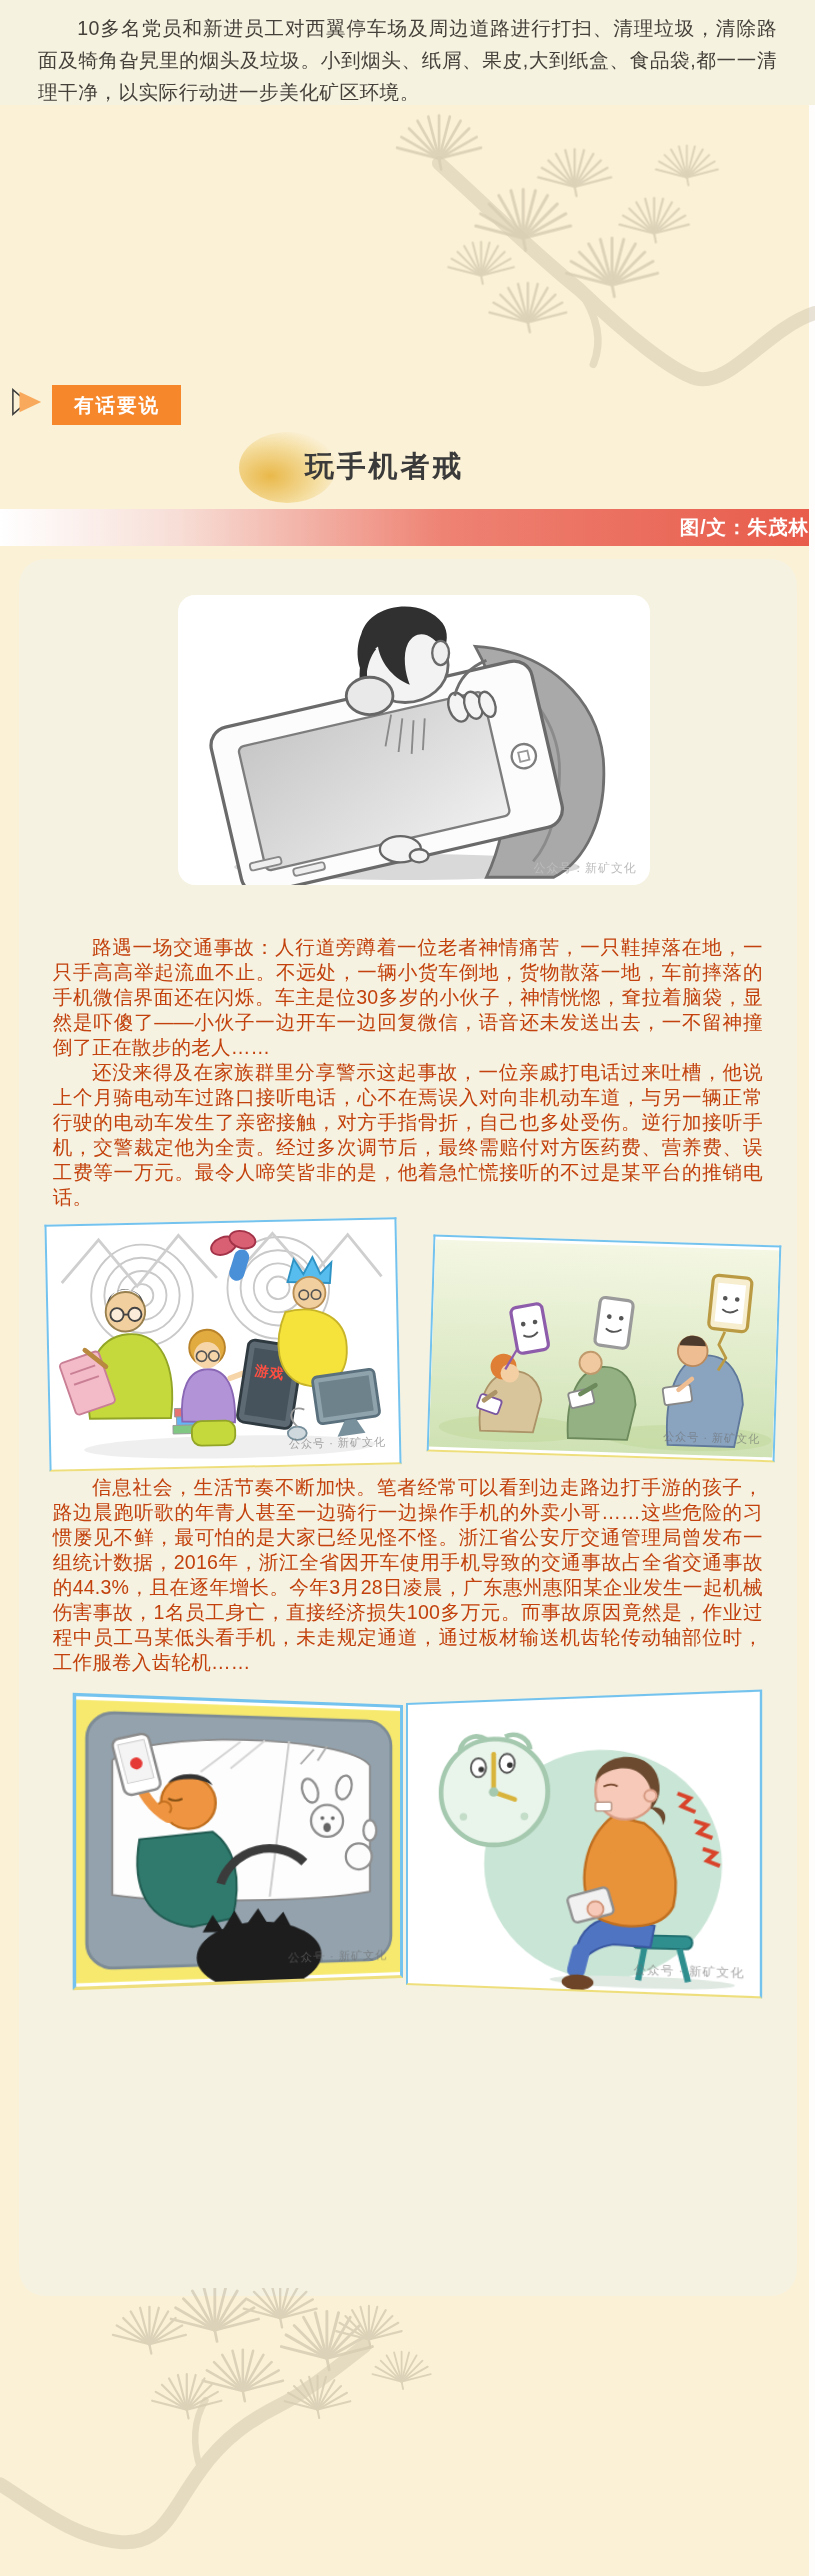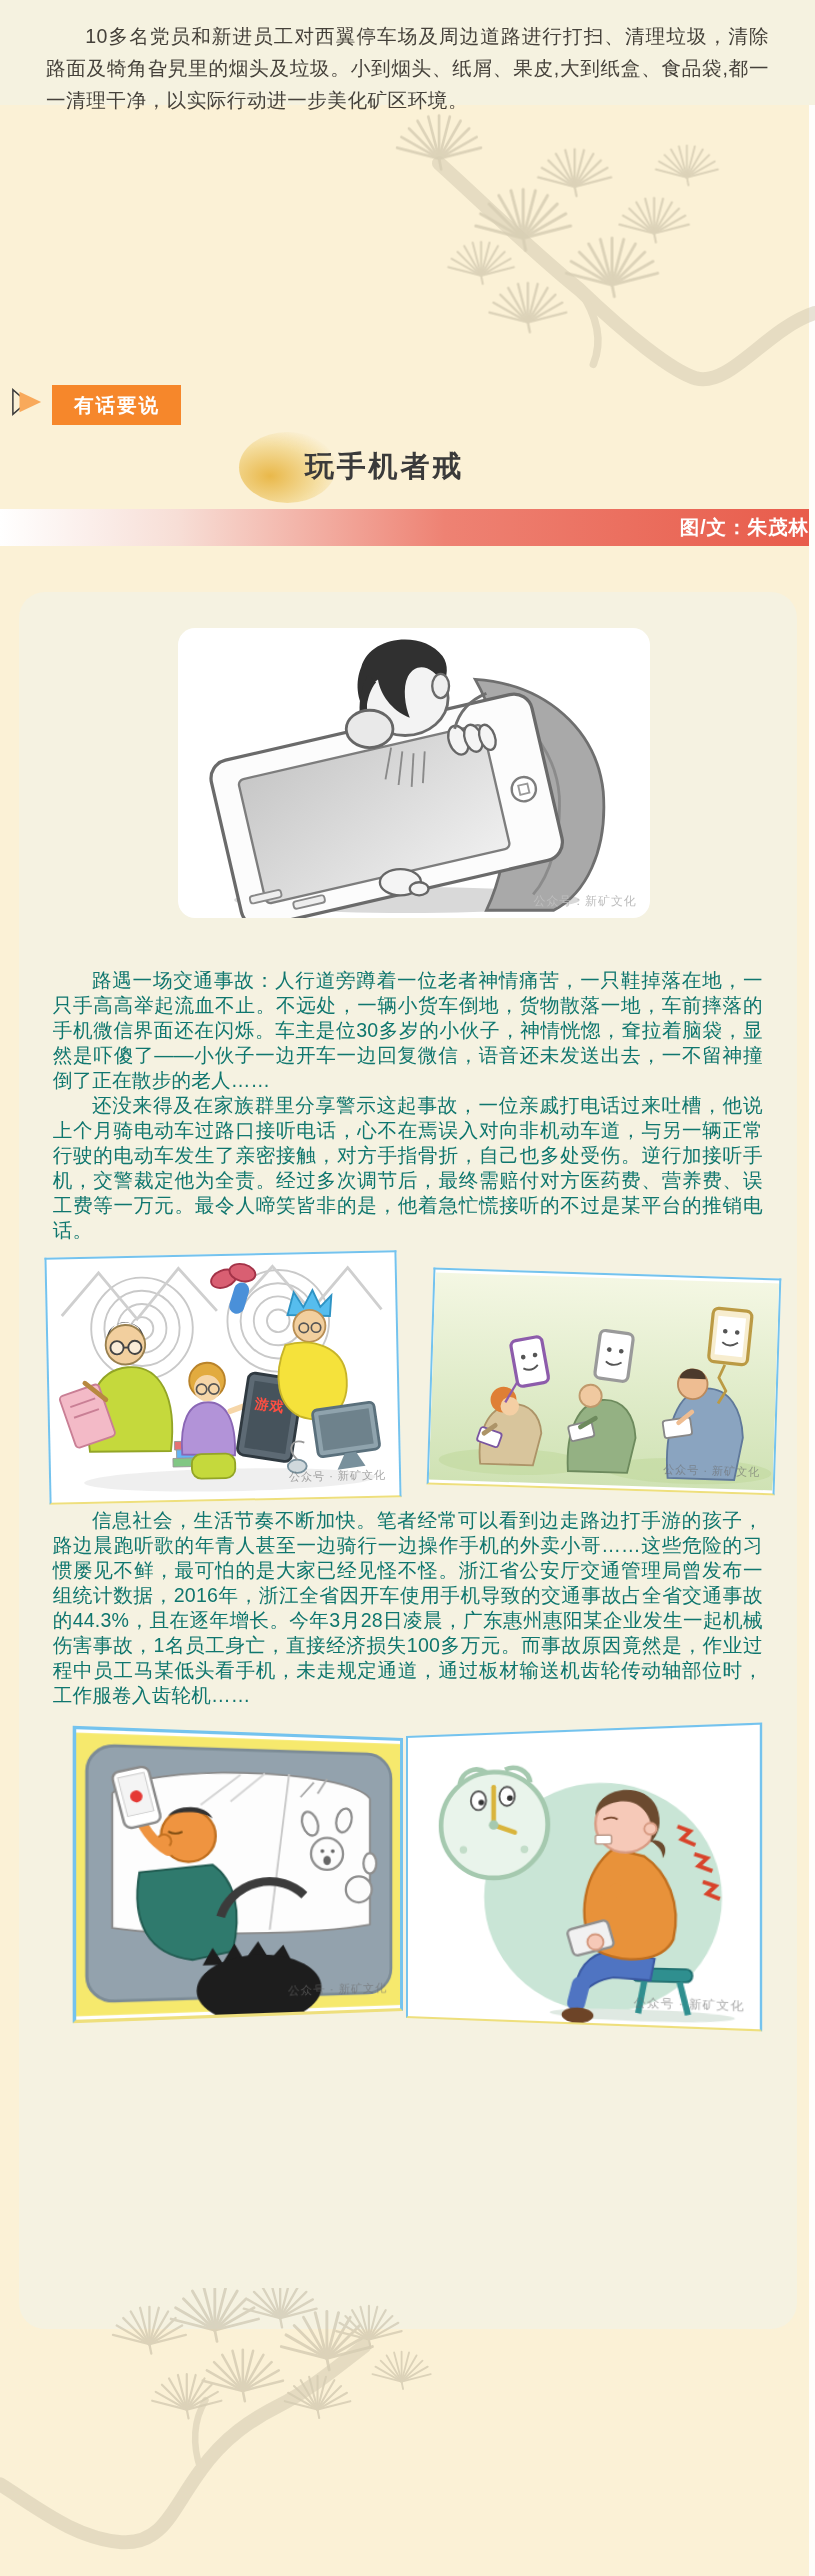--- a/index.html
+++ b/index.html
@@ -8,21 +8,21 @@
     background:#fbf1d6;
     font-family:"Liberation Sans","DejaVu Sans",sans-serif;
     color:#403c33;
   }
   
   .intro-block{
     position:absolute;top:0;left:0;width:815px;height:105px;
     background:#f5f2e0;box-sizing:border-box;padding:7.5px 34px 0 34px;
   }
   .intro-block p{
-    margin:12px;font-size:19.6px;line-height:32px;text-align:justify;
+    margin:4px;font-size:19.6px;line-height:32px;text-align:justify;
     text-indent:2em;color:#45413a;letter-spacing:0.5px;
   }
   
   .pine{position:absolute;pointer-events:none;}
   .pine-top{top:93px;right:0;}
   .pine-bottom{left:0;top:2288px;}
   
   .badge-row{position:absolute;top:385px;left:11.2px;display:flex;gap:9.3px;}
   .badge{
     background:#f6872b;color:#fff;font-weight:bold;font-size:19.6px;
@@ -38,34 +38,34 @@
   .title-text{position:relative;font-size:29px;font-weight:bold;color:#3a3a3a;letter-spacing:2.8px;}
   
   .byline-bar{
     position:absolute;top:509px;left:0;width:809px;height:37px;
     background:linear-gradient(90deg,#ffffff 0%,#f7ded6 22%,#ee8273 55%,#e85c4b 100%);
     text-align:right;box-sizing:border-box;
   }
   .byline-bar span{color:#fff;font-weight:bold;font-size:19.6px;line-height:37px;letter-spacing:0.9px;}
   
   .card{
-    position:absolute;top:592px;left:18.7px;width:778px;height:1737px;
+    position:absolute;top:559px;left:18.7px;width:778px;height:1737px;
     background:#f5f2e1;border-radius:26px;overflow:hidden;
   }
   .hero-image{
     position:relative;margin:36px 0 0 159px;width:472px;height:290px;
     background:#fff;border-radius:17px;overflow:hidden;
   }
   .watermark{
     position:absolute;right:13px;bottom:8.4px;font-size:12px;color:#bdbdbd;letter-spacing:0.9px;
   }
   .panel .watermark{color:rgba(110,110,110,.6);font-size:11.2px;bottom:13px;}
   .card p.body-p{
     margin:0 34px;font-size:19.6px;line-height:25px;text-align:justify;
-    text-indent:2em;color:#0f766e;letter-spacing:0.2px;
+    text-indent:2em;color:#c2410c;letter-spacing:0.2px;
   }
   .card p.p1{margin-top:50px;}
   .card p.p3{margin-top:20.6px;}
   .card p.p5{margin-top:24px;}
   
   .pair{position:relative;margin:11.2px 28px 0 28px;height:254px;}
   .pair2{margin-top:28px;height:295px;}
   .panel{
     position:absolute;background:#fff;box-sizing:border-box;
     border:2.8px solid #74c3ee;border-bottom-color:#eedf7c;overflow:hidden;

